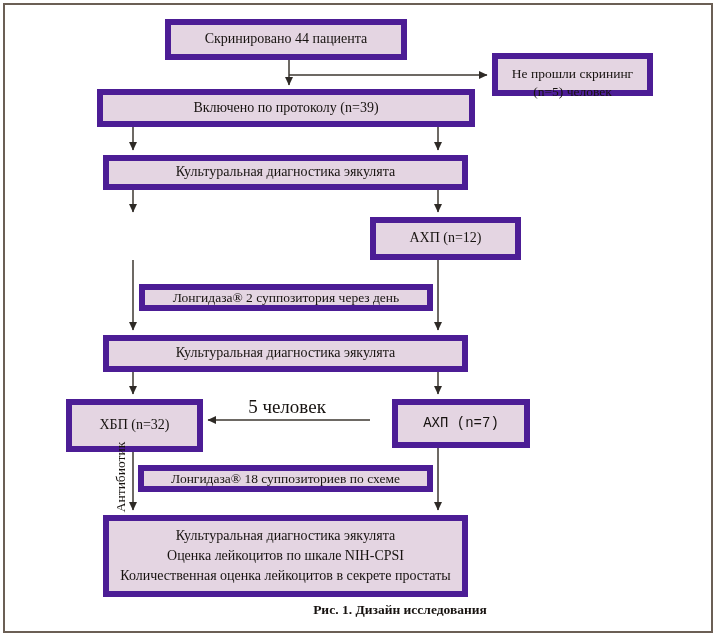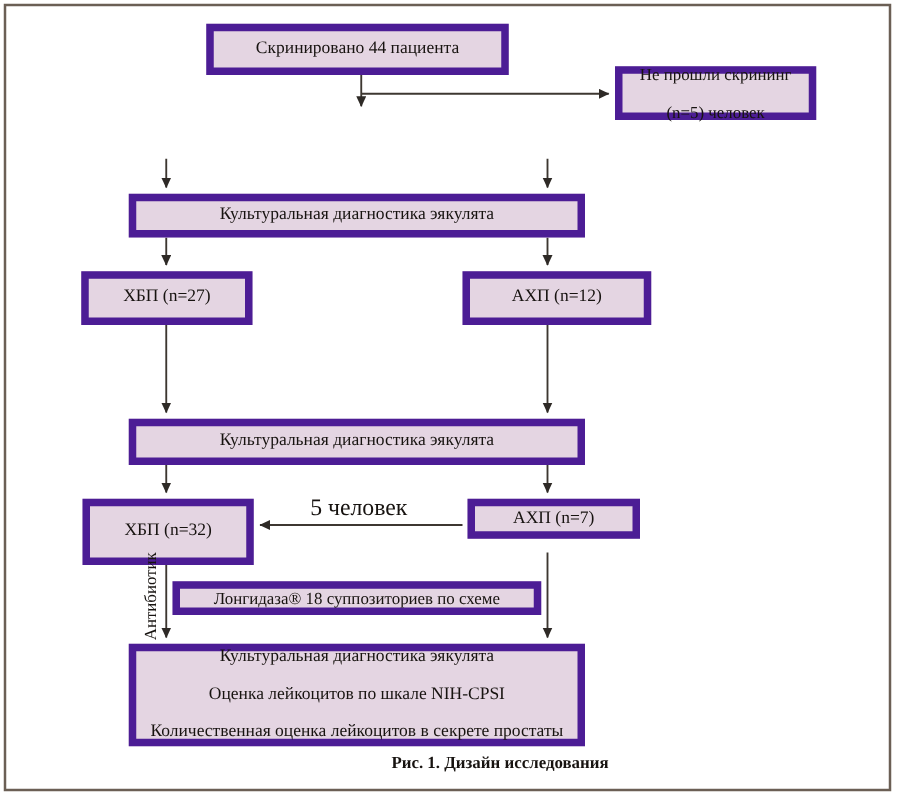--- a/index.html
+++ b/index.html
@@ -33,23 +33,22 @@
     display: flex;
     align-items: center;
     justify-content: center;
     text-align: center;
     font-size: 14px;
     line-height: 1.3;
     padding: 2px 6px;
   }
   .node.multiline {
     flex-direction: column;
-    justify-content: center;
+    justify-content: space-between;
     padding: 6px 6px;
-    gap: 12px;
   }
   .flabel {
     position: absolute;
     font-size: 19px;
     text-align: center;
     white-space: nowrap;
   }
   .vlabel {
     position: absolute;
     left: 76px;
@@ -102,33 +101,34 @@
     </g>
   </svg>
 
   <div class="node" style="left:165px; top:19px; width:242px; height:41px;">Скринировано 44 пациента</div>
 
   <div class="node multiline" style="left:492px; top:53px; width:161px; height:43px; font-size:13.5px;">
     <span>Не прошли скрининг</span>
     <span>(n=5) человек</span>
   </div>
 
+  <div class="node" style="left:97px; top:89px; width:378px; height:38px;">Включено по протоколу (n=39)</div>
 
   <div class="node" style="left:103px; top:155px; width:365px; height:35px;">Культуральная диагностика эякулята</div>
 
-  <div class="node" style="left:65px; top:217px; width:137px; height:43px;">ХБП (n=27)</div>
 
   <div class="node" style="left:370px; top:217px; width:151px; height:43px;">АХП (n=12)</div>
 
+  <div class="node" style="left:139px; top:284px; width:294px; height:27px; font-size:13.5px;">Лонгидаза® 2 суппозитория через день</div>
 
   <div class="node" style="left:103px; top:335px; width:365px; height:37px;">Культуральная диагностика эякулята</div>
 
   <div class="node" style="left:66px; top:399px; width:137px; height:53px;">ХБП (n=32)</div>
 
-  <div class="node" style="left:374px; top:399px; width:138px; height:32px;">АХП (n=7)</div>
+  <div class="node" style="left:392px; top:399px; width:138px; height:49px;font-family:Liberation Mono, monospace;">АХП (n=7)</div>
 
   <div class="node" style="left:138px; top:465px; width:295px; height:27px; font-size:13.5px;">Лонгидаза® 18 суппозиториев по схеме</div>
 
   <div class="node multiline" style="left:103px; top:515px; width:365px; height:82px;">
     <span>Культуральная диагностика эякулята</span>
     <span>Оценка лейкоцитов по шкале NIH-CPSI</span>
     <span>Количественная оценка лейкоцитов в секрете простаты</span>
   </div>
 
   <div class="flabel" style="left:237px; top:396px; width:100px;">5 человек</div>

